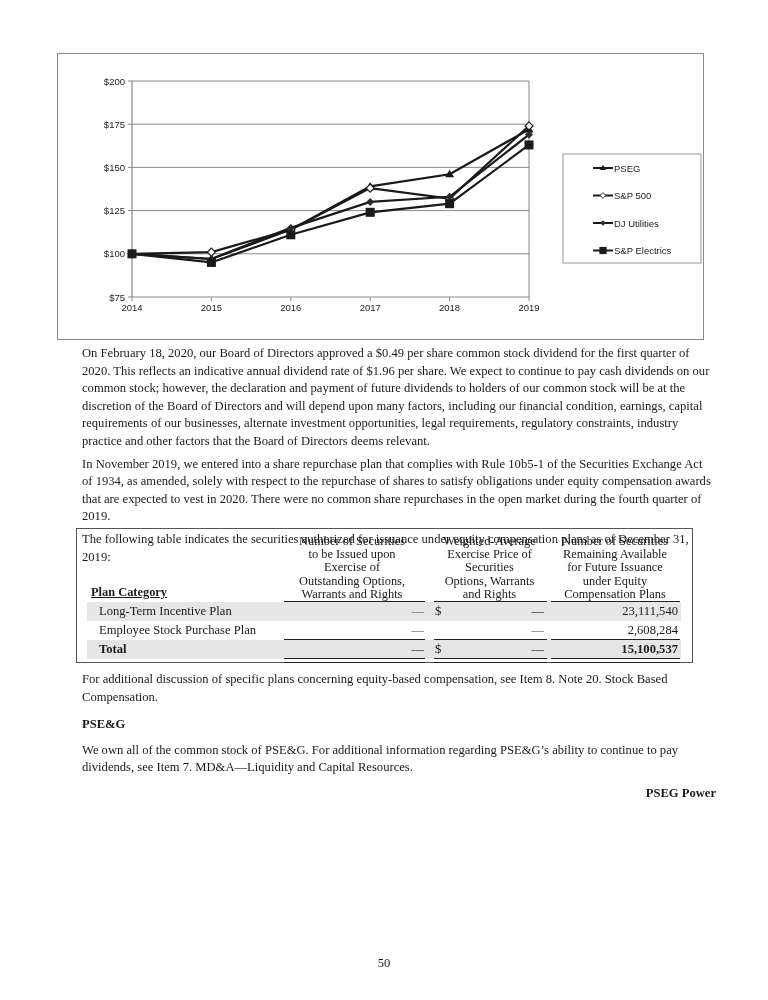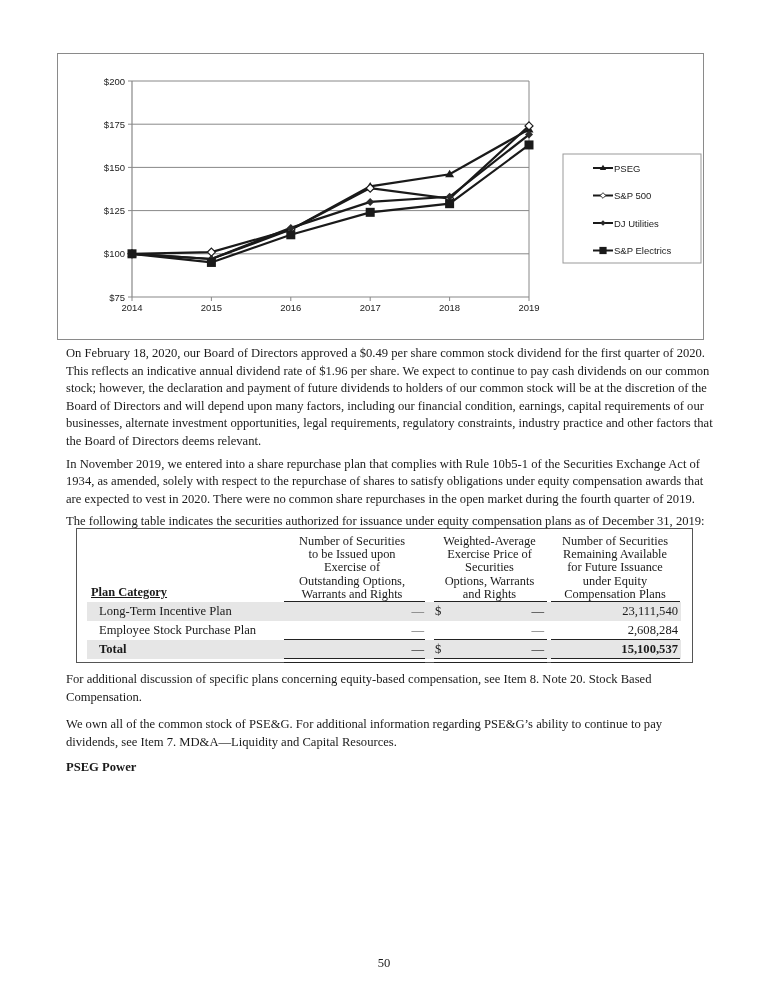--- a/index.html
+++ b/index.html
@@ -2,21 +2,21 @@
 <html><head>
 <meta charset="utf-8">
 <style>
   html, body { margin:0; padding:0; background:#ffffff; }
   body { width:768px; height:1000px; position:relative; overflow:hidden;
          font-family:"Liberation Serif", serif; color:#1a1a1a; }
   .chart-frame { position:absolute; left:57px; top:53px; width:647px; height:287px;
                  border:1px solid #8a8a8a; box-sizing:border-box; }
   .chart-svg { position:absolute; left:0; top:0; }
   .body-text { position:absolute; left:66px; width:650px; font-size:12.6px; line-height:17.6px; }
-  .body-text p { margin:0 0 5px 0; }
+  .body-text p { margin:0 0 5px 16px; }
   .heading { font-weight:bold; }
   .tbl-frame { position:absolute; left:76px; top:528px; width:617px; height:135px;
                border:1px solid #555; box-sizing:border-box; }
   .hdr { position:absolute; font-weight:normal; text-align:center; line-height:13.2px; font-size:12.4px; }
   .hdr-plan { position:absolute; font-weight:bold; text-decoration:underline; font-size:12.4px; }
   .shade { position:absolute; background:#e6e6e6; }
   .cell { position:absolute; font-size:12.6px; line-height:17px; white-space:nowrap; }
   .right { text-align:right; }
   .rule { position:absolute; height:0; border-top:1px solid #222; }
   .dbl { position:absolute; height:3px; border-top:1px solid #222; border-bottom:1px solid #222; }
@@ -188,17 +188,18 @@
   <div class="cell right" style="left:400px; width:67px; top:112px;">—</div>
   <div class="cell right" style="left:474px; width:127px; top:112px; font-weight:bold;">15,100,537</div>
 
   <div class="dbl" style="left:207px; width:141px; top:129px;"></div>
   <div class="dbl" style="left:357px; width:113px; top:129px;"></div>
   <div class="dbl" style="left:474px; width:129px; top:129px;"></div>
 </div>
 
 <div class="body-text" style="top:671px;">
   <p style="margin-bottom:10px;">For additional discussion of specific plans concerning equity-based compensation, see Item 8. Note 20. Stock Based Compensation.</p>
+  <p class="heading" style="margin-bottom:8px;">PSE&amp;G</p>
   <p style="margin-bottom:8px;">We own all of the common stock of PSE&amp;G. For additional information regarding PSE&amp;G’s ability to continue to pay dividends, see Item 7. MD&amp;A—Liquidity and Capital Resources.</p>
-  <p class="heading" style="margin-bottom:8px;">PSEG Power</p>
+  <p class="heading" style="margin-bottom:8px;text-align:right;">PSEG Power</p>
 </div>
 
 <div class="page-num">50</div>
 
 </body></html>

